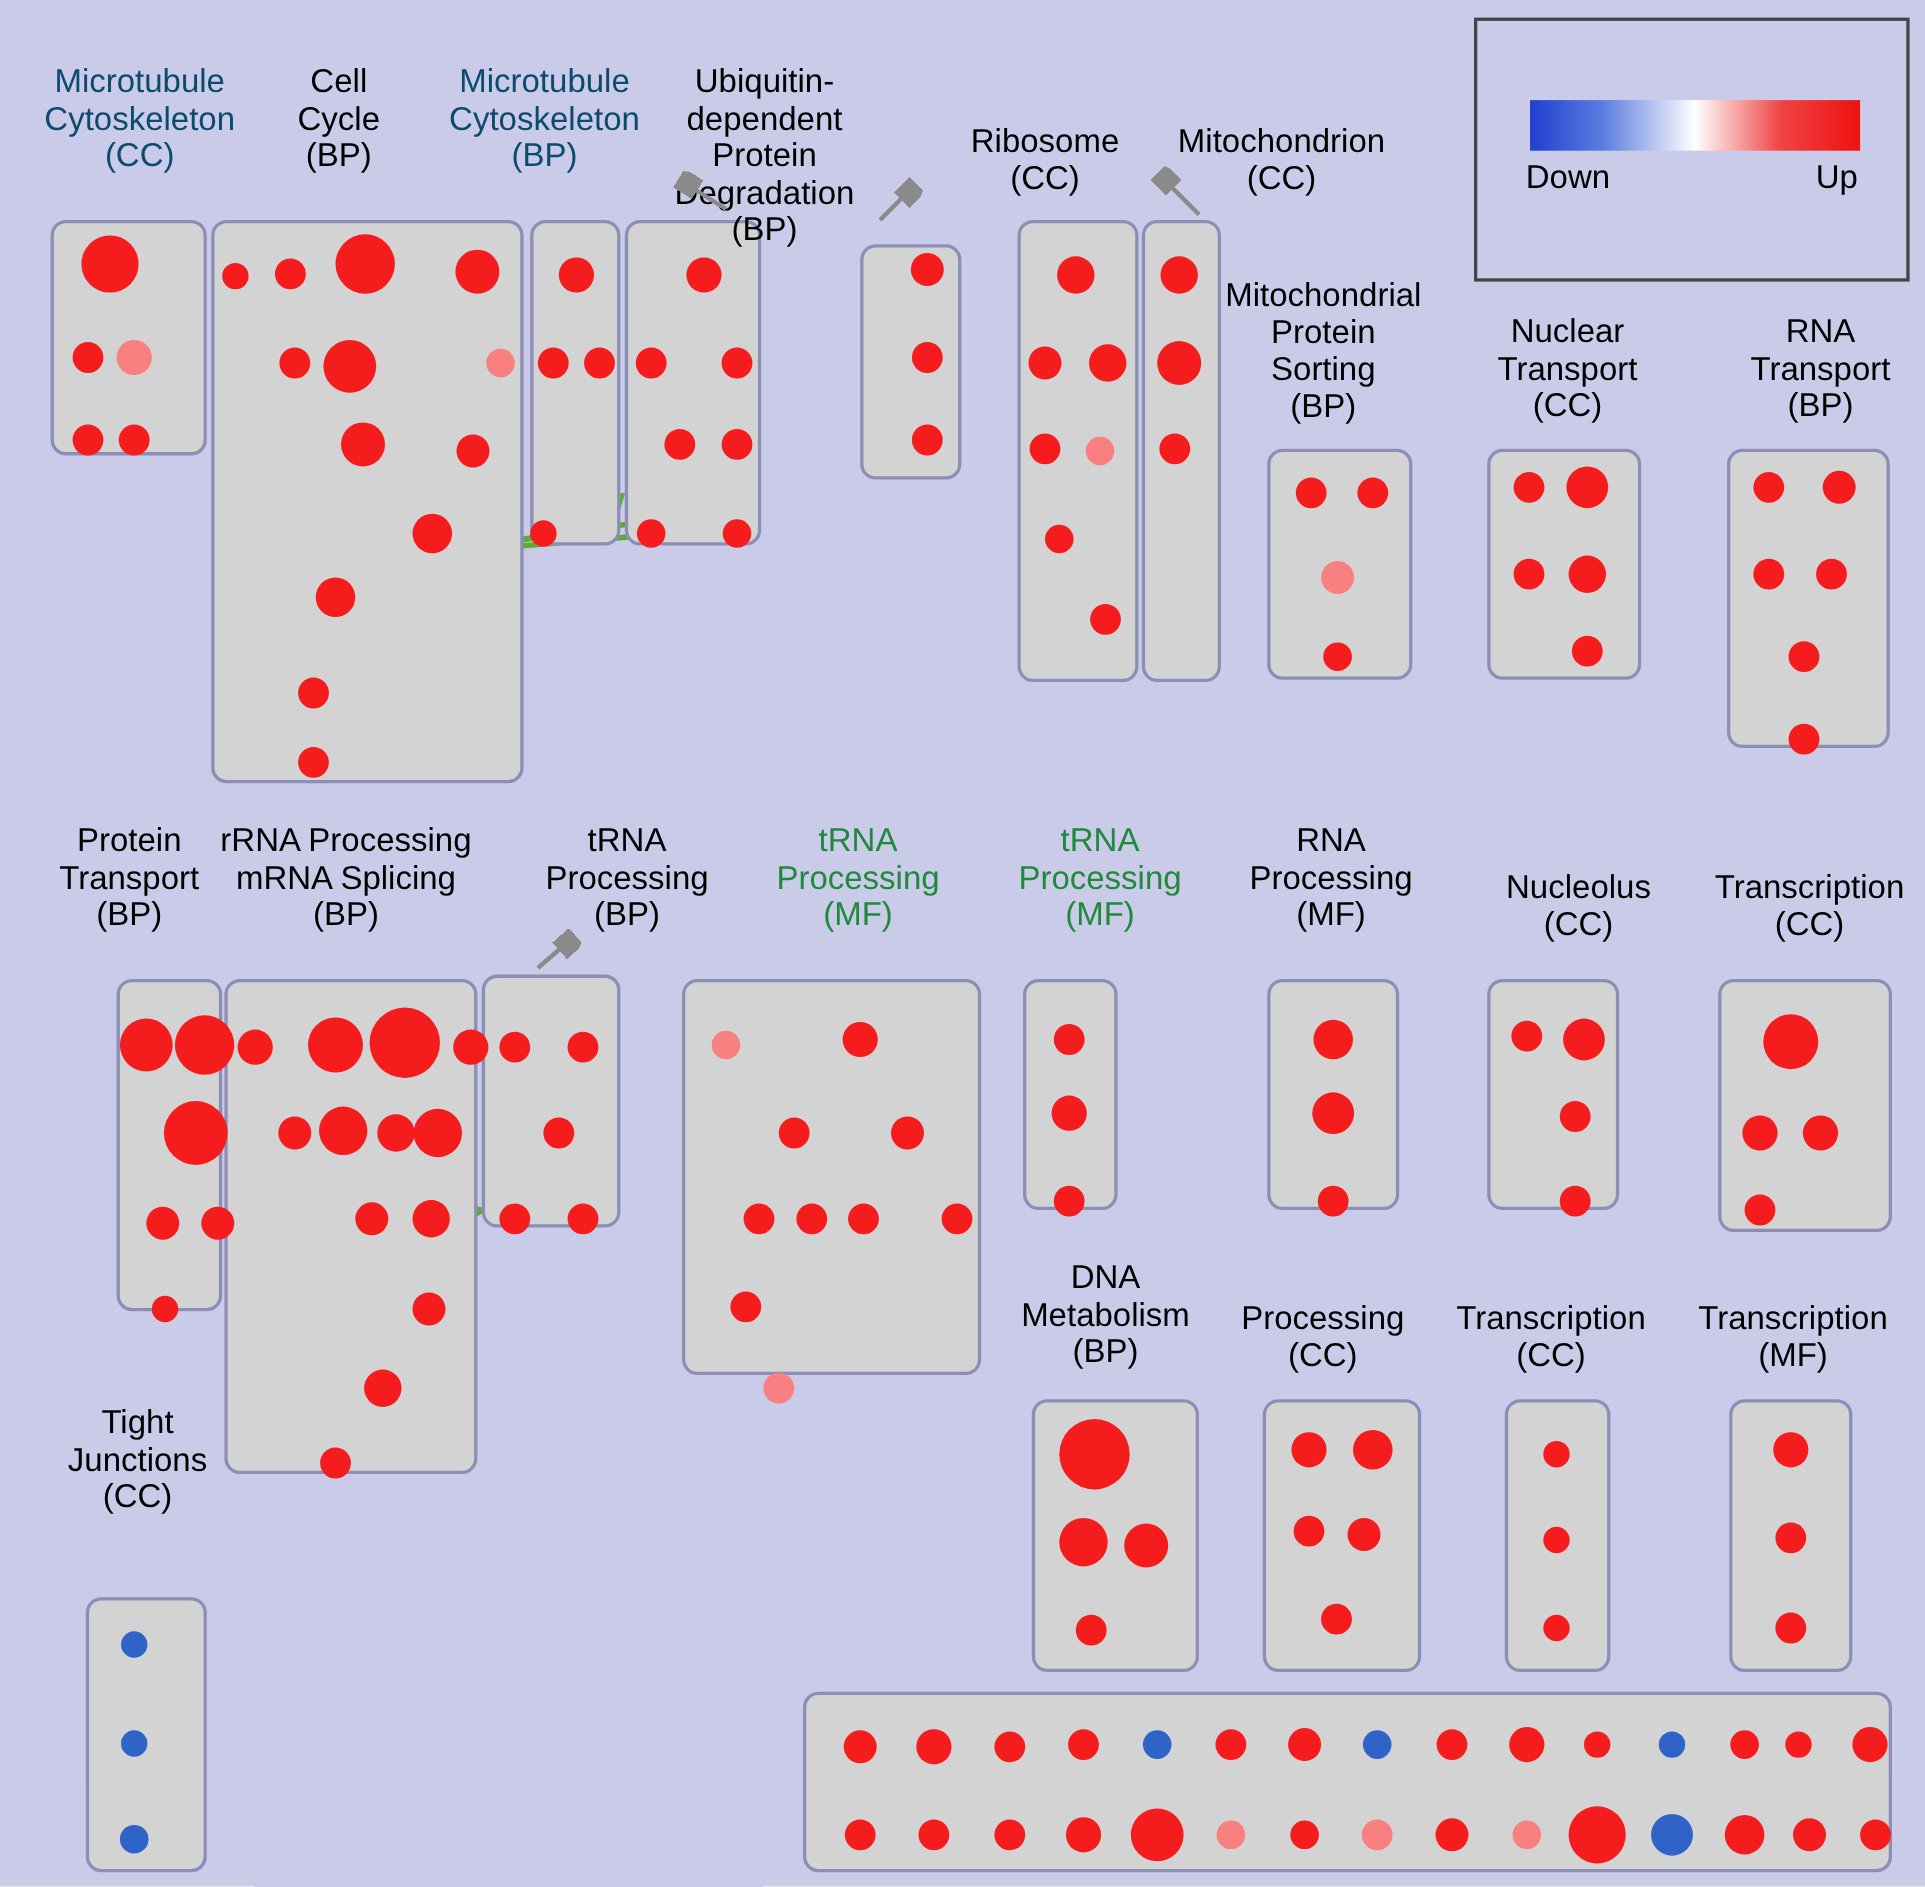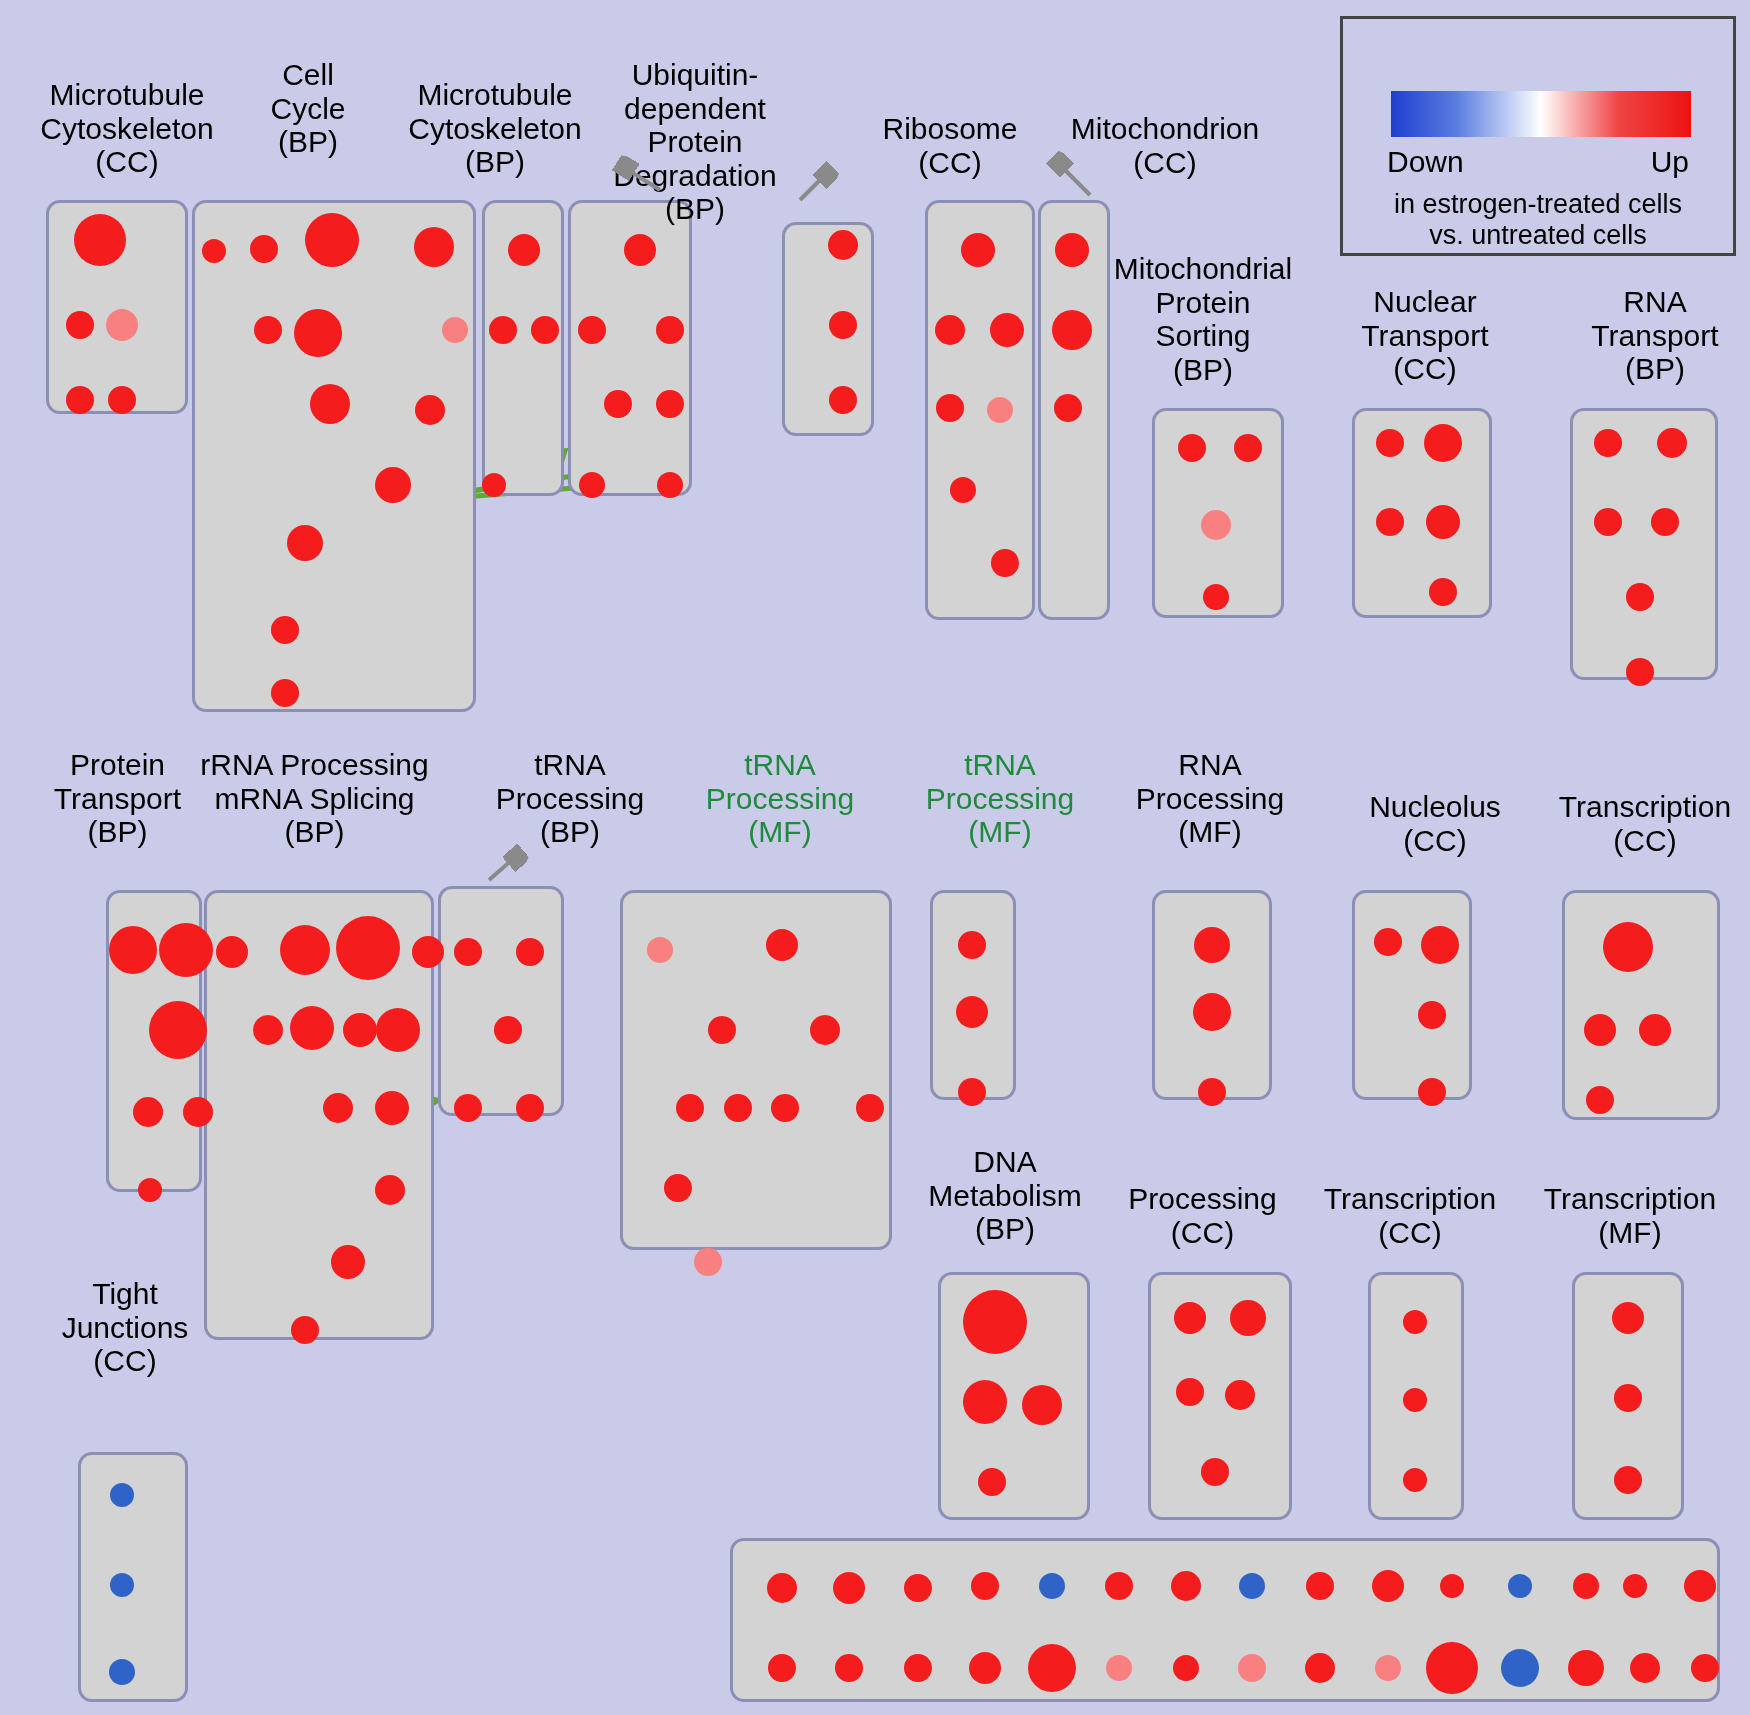--- a/index.html
+++ b/index.html
@@ -23,21 +23,21 @@
     box-sizing: border-box;
   }
   .label {
     position: absolute;
     color: #000000;
     text-align: center;
     line-height: 1.12;
     font-size: 30px;
     white-space: pre-line;
   }
-  .label.purple { color: #000000; margin-top: 20px; }
+  .label.purple { color: #0c4a6e; }
   .label.green  { color: #1f8a3b; }
   .node {
     position: absolute;
     border-radius: 50%;
     box-sizing: border-box;
     transform: translate(-50%, -50%);
   }
   svg.edges {
     position: absolute;
     left: 0; top: 0;
@@ -477,17 +477,15 @@
       <path d="M 1090 195 L 1055 160"></path>
       <path d="M 489 880 L 520 853"></path>
     </g>
   </svg>
 
 
   <div id="legend" style="left:1340px; top:16px; width:396px; height:240px;">
     <div class="lg-bar" style="left:48px; top:72px; width:300px; height:46px;"></div>
     <div class="lg-down" style="left:44px; top:126px;">Down</div>
     <div class="lg-up" style="right:44px; top:126px;">Up</div>
-    <div class="lg-sub" style="top:170px;">in estrogen-treated cells
-vs. untreated cells</div>
   </div>
 
 </div>
 
 </body></html>

